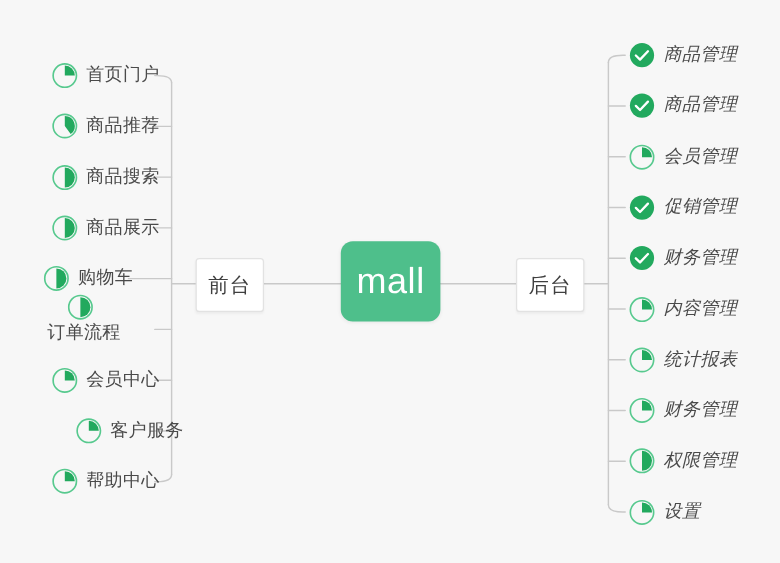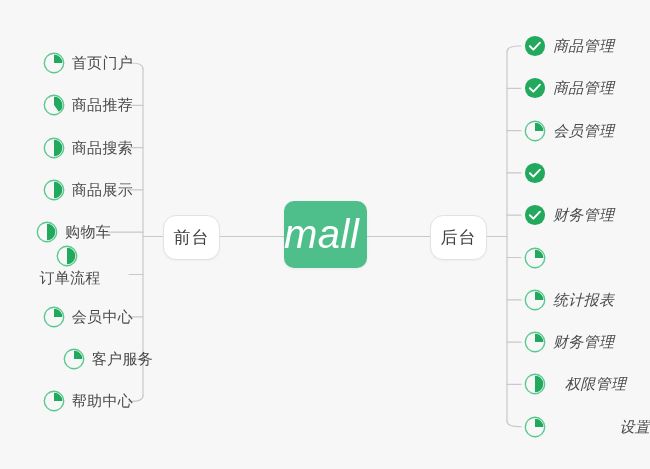--- a/index.html
+++ b/index.html
@@ -55,43 +55,42 @@
     line-height: 22px;
   }
   .leaf.left .leaf-label { margin-left: 7px; }
   .leaf.right .leaf-label { margin-left: 7px; font-style: italic; }
 
   
   .branch-box {
     position: absolute;
     background: #ffffff;
     border: 1px solid #e2e2e2;
-    border-radius: 13px;
+    border-radius: 3px;
     box-shadow: 0 1px 2px rgba(0,0,0,0.045);
     display: flex;
     align-items: center;
     justify-content: center;
     font-size: 17px;
     color: #3f3f3f;
     letter-spacing: 1px;
   }
 
   
   .root-node {
     position: absolute;
     background: #4ebf8b;
     border-radius: 10px;
     display: flex;
     align-items: center;
-    justify-content: flex-start;
+    justify-content: center;
     color: #ffffff;
-    font-size: 40px;
+    font-size: 30px;
     letter-spacing: 0.5px;
     box-shadow: 0 1px 3px rgba(0,0,0,0.06);
-    font-style: italic;
   }
 </style>
 </head>
 <body>
 
 <div id="mindmap">
 
   <svg class="connectors" viewBox="0 0 650 469" xmlns="http://www.w3.org/2000/svg">
     <g id="connector-group" fill="none" stroke="#c9c9c9" stroke-width="1.2" stroke-linecap="round" stroke-linejoin="round">
         <path d="M 129 63 L 131 63 Q 143 63 143 69"></path>
@@ -217,56 +216,58 @@
           <circle cx="12" cy="12" r="10.6" fill="none" stroke="#57c98e" stroke-width="1.5"></circle>
           <path d="M12 12 L 12 2.9000000000000004 A 9.1 9.1 0 0 1 21.10 12.00 Z" fill="#22a95e"></path>
         </svg>
         <span class="leaf-label">会员管理</span>
       </div>
       <div class="leaf right" style="top: 158.9px; left: 524px; width: 126px;">
         <svg viewBox="0 0 24 24" class="leaf-icon">
           <circle cx="12" cy="12" r="11" fill="#22a95e"></circle>
           <path d="M6.4 12.3 L10.2 16.0 L17.4 8.4" fill="none" stroke="#ffffff" stroke-width="2.1" stroke-linecap="round" stroke-linejoin="round"></path>
         </svg>
+        <span class="leaf-label">促销管理</span>
       </div>
       <div class="leaf right" style="top: 201.2px; left: 524px; width: 126px;">
         <svg viewBox="0 0 24 24" class="leaf-icon">
           <circle cx="12" cy="12" r="11" fill="#22a95e"></circle>
           <path d="M6.4 12.3 L10.2 16.0 L17.4 8.4" fill="none" stroke="#ffffff" stroke-width="2.1" stroke-linecap="round" stroke-linejoin="round"></path>
         </svg>
         <span class="leaf-label">财务管理</span>
       </div>
       <div class="leaf right" style="top: 243.5px; left: 524px; width: 126px;">
         <svg viewBox="0 0 24 24" class="leaf-icon">
           <circle cx="12" cy="12" r="10.6" fill="none" stroke="#57c98e" stroke-width="1.5"></circle>
           <path d="M12 12 L 12 2.9000000000000004 A 9.1 9.1 0 0 1 21.10 12.00 Z" fill="#22a95e"></path>
         </svg>
+        <span class="leaf-label">内容管理</span>
       </div>
       <div class="leaf right" style="top: 285.8px; left: 524px; width: 126px;">
         <svg viewBox="0 0 24 24" class="leaf-icon">
           <circle cx="12" cy="12" r="10.6" fill="none" stroke="#57c98e" stroke-width="1.5"></circle>
           <path d="M12 12 L 12 2.9000000000000004 A 9.1 9.1 0 0 1 21.10 12.00 Z" fill="#22a95e"></path>
         </svg>
         <span class="leaf-label">统计报表</span>
       </div>
       <div class="leaf right" style="top: 328.1px; left: 524px; width: 126px;">
         <svg viewBox="0 0 24 24" class="leaf-icon">
           <circle cx="12" cy="12" r="10.6" fill="none" stroke="#57c98e" stroke-width="1.5"></circle>
           <path d="M12 12 L 12 2.9000000000000004 A 9.1 9.1 0 0 1 21.10 12.00 Z" fill="#22a95e"></path>
         </svg>
         <span class="leaf-label">财务管理</span>
       </div>
-      <div class="leaf right" style="top: 370.4px; left: 524px; width: 126px; gap: 12px;">
+      <div class="leaf right" style="top: 370.4px; left: 524px; width: 126px;">
         <svg viewBox="0 0 24 24" class="leaf-icon">
           <circle cx="12" cy="12" r="10.6" fill="none" stroke="#57c98e" stroke-width="1.5"></circle>
           <path d="M12 12 L 12 2.9000000000000004 A 9.1 9.1 0 0 1 12.00 21.10 Z" fill="#22a95e"></path>
         </svg>
         <span class="leaf-label">权限管理</span>
       </div>
-      <div class="leaf right" style="top: 412.7px; left: 524px; width: 126px; justify-content: space-between;">
+      <div class="leaf right" style="top: 412.7px; left: 524px; width: 126px;">
         <svg viewBox="0 0 24 24" class="leaf-icon">
           <circle cx="12" cy="12" r="10.6" fill="none" stroke="#57c98e" stroke-width="1.5"></circle>
           <path d="M12 12 L 12 2.9000000000000004 A 9.1 9.1 0 0 1 21.10 12.00 Z" fill="#22a95e"></path>
         </svg>
         <span class="leaf-label">设置</span>
       </div>
     </div>
 </div>
 
 </body></html>

